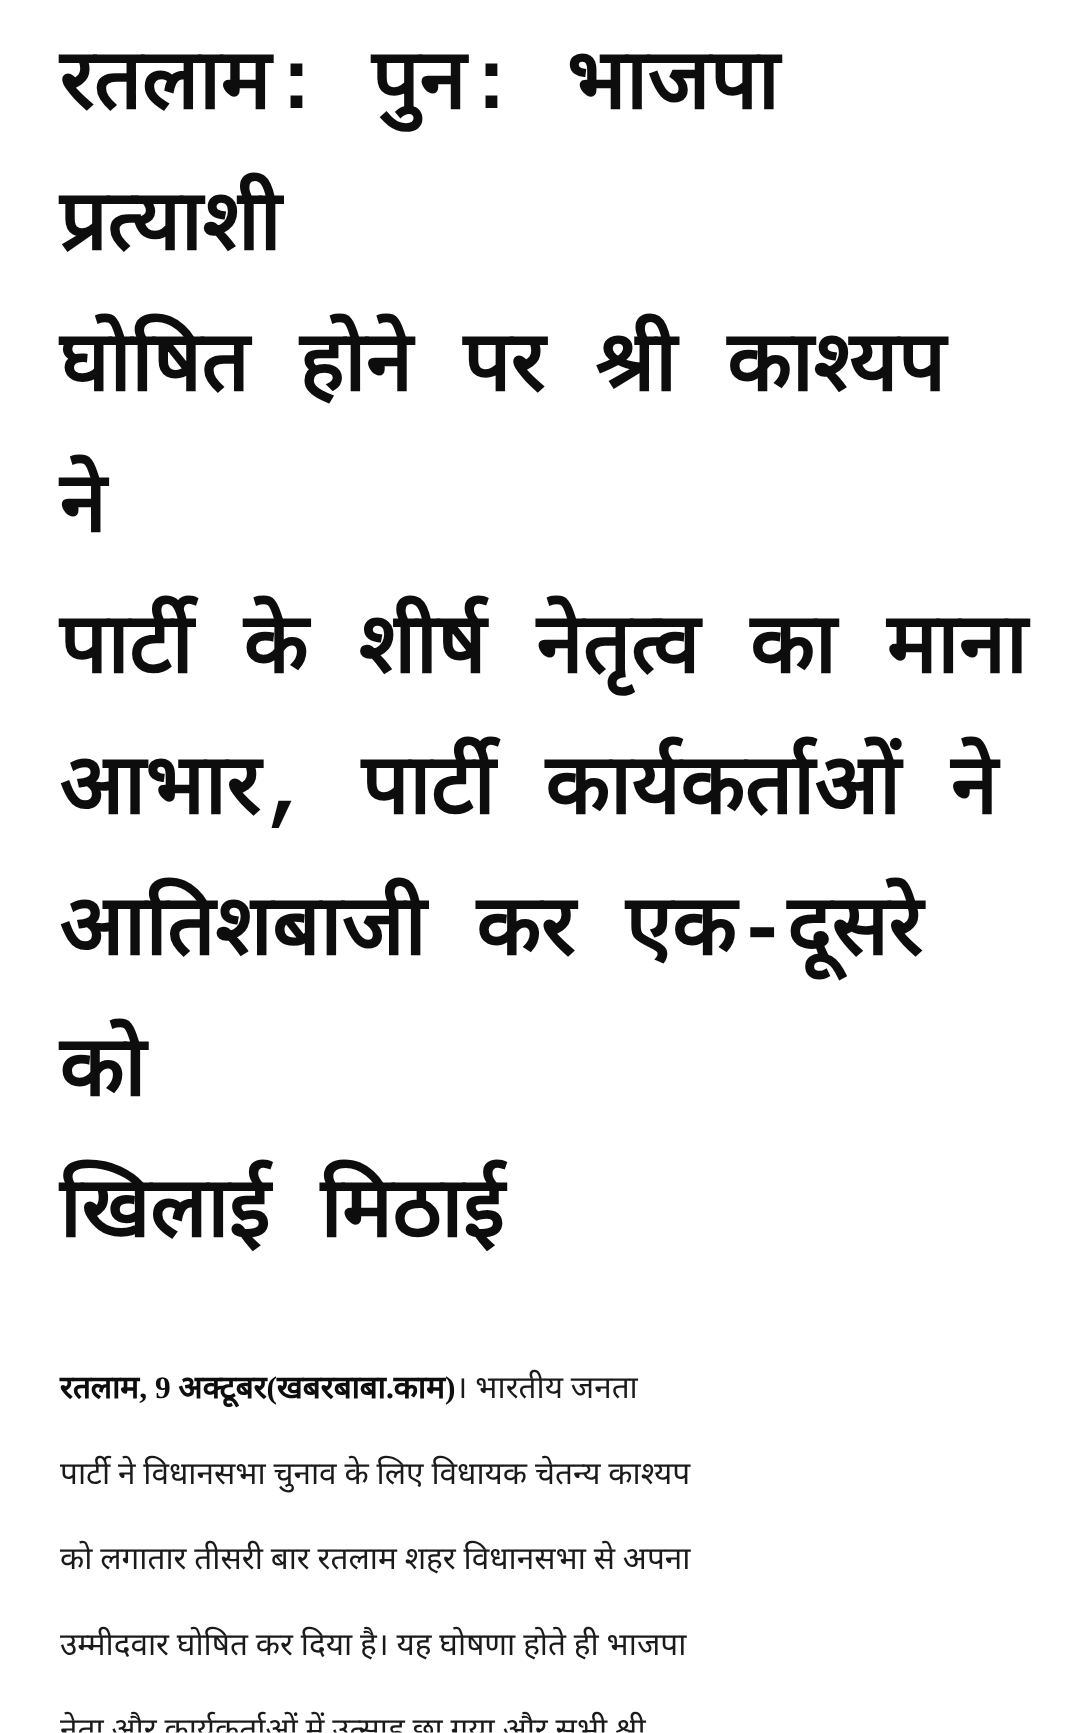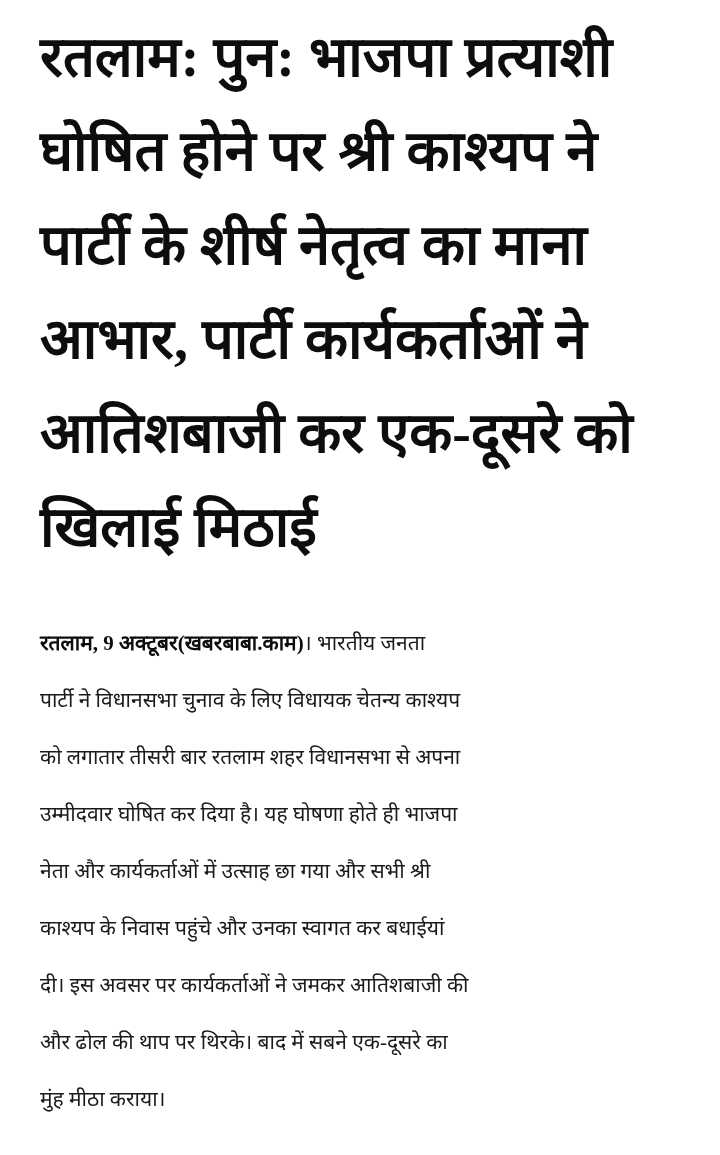--- a/index.html
+++ b/index.html
@@ -19,21 +19,21 @@
     padding: 10px 28px 0 40px;
   }
   .headline {
     margin: 0;
     font-size: 56px;
     line-height: 94px;
     font-weight: 700;
     color: #0d0d0d;
     letter-spacing: 0px;
     white-space: pre-line; 
-    font-family: Liberation Serif, serif;
+    font-family: Liberation Mono, monospace;
   }
   .body-para {
     margin: 41px 0 0 0;
     font-size: 21px;
     line-height: 57px;
     font-weight: 400;
     color: #1a1a1a;
     white-space: pre-line; 
     font-family: "Liberation Serif", "DejaVu Serif", serif;
   }

